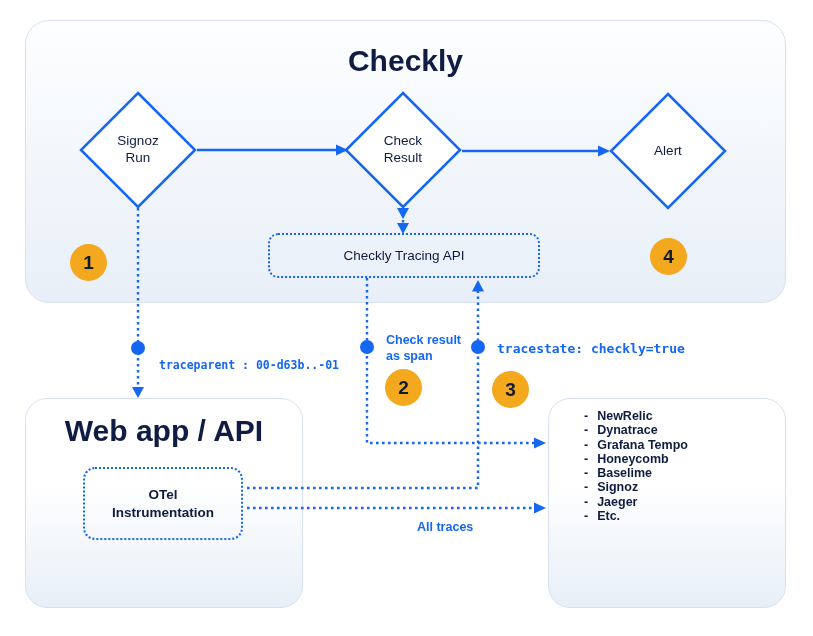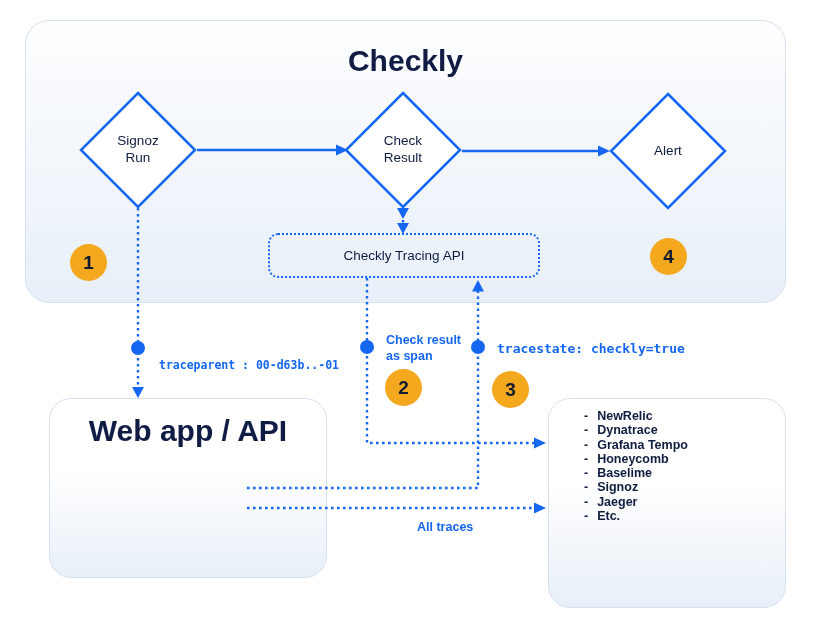--- a/index.html
+++ b/index.html
@@ -5,21 +5,21 @@
   html,body{margin:0;padding:0;background:#ffffff;}
   .canvas{
     position:relative;width:813px;height:636px;overflow:hidden;background:#ffffff;
     font-family:"Liberation Sans",sans-serif;color:#101C44;
   }
   .panel{
     position:absolute;border:1.5px solid #D7E1F0;border-radius:22px;box-sizing:border-box;
     background:linear-gradient(180deg,#FDFEFF 0%,#E8EFF8 100%);
   }
   .checkly-panel{left:25px;top:20px;width:761px;height:283px;border-radius:24px;}
-  .webapp-panel{left:25px;top:398px;width:278px;height:180px;background:linear-gradient(180deg,#FFFFFF 40%,#E8EFF8 100%);margin-left:24px;}
+  .webapp-panel{left:25px;top:398px;width:278px;height:210px;background:linear-gradient(180deg,#FFFFFF 40%,#E8EFF8 100%);}
   .collector-panel{left:548px;top:398px;width:238px;height:210px;background:linear-gradient(180deg,#FFFFFF 40%,#E8EFF8 100%);}
   .panel-title{text-align:center;font-weight:700;color:#101C44;font-size:30px;margin-top:15px;}
   .checkly-panel .panel-title{margin-top:23px;}
   .wires{position:absolute;left:0;top:0;pointer-events:none;}
   .diamond-label{
     position:absolute;transform:translate(-50%,-50%);text-align:center;
     font-size:13.5px;font-weight:500;color:#0E1C40;line-height:1.25;
   }
   .tracing-api{
     position:absolute;left:268px;top:233px;width:272px;height:45px;box-sizing:border-box;
@@ -133,20 +133,23 @@
   </svg>
 
   <div class="diamond-label" style="left:138px;top:150px;width:60px;">Signoz Run</div>
   <div class="diamond-label" style="left:403px;top:150px;width:66px;">Check Result</div>
   <div class="diamond-label" style="left:668px;top:151px;">Alert</div>
 
   <div class="tracing-api">
     <span>Checkly Tracing API</span>
   </div>
 
+  <div class="otel-box">
+    <span>OTel Instrumentation</span>
+  </div>
 
   <div class="marker" style="left:70px;top:244px;">1</div>
   <div class="marker" style="left:385px;top:369px;">2</div>
   <div class="marker" style="left:492px;top:371px;">3</div>
   <div class="marker" style="left:650px;top:238px;">4</div>
 
   <div class="mono-block">
     <div>traceparent : 00-d63b..-01</div>
   </div>
 

